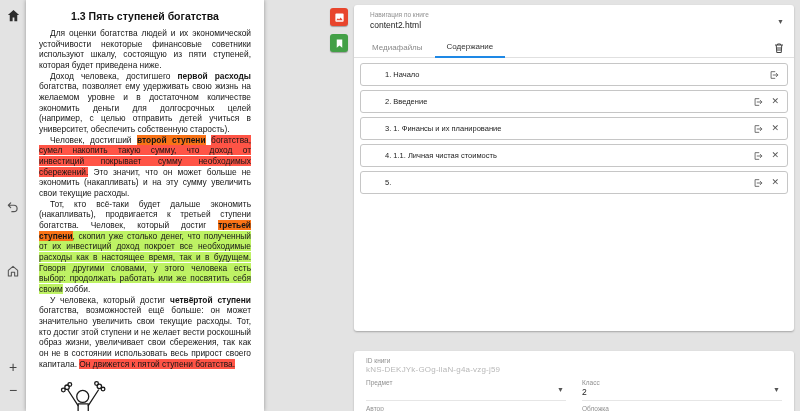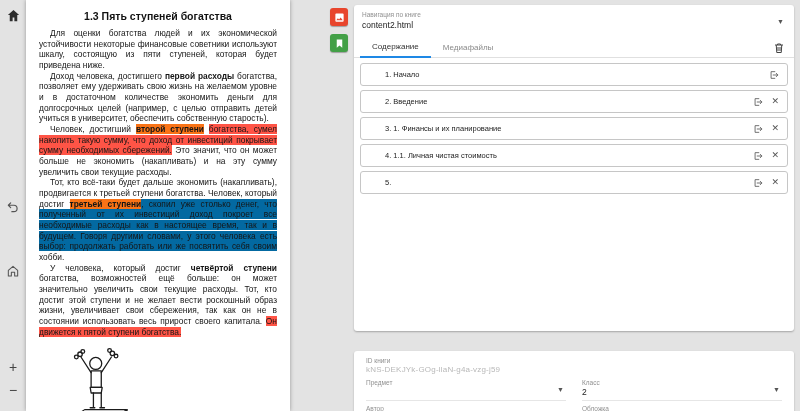--- a/index.html
+++ b/index.html
@@ -4,44 +4,44 @@
 <style>
   html,body{margin:0;padding:0;}
   #app{position:relative;width:800px;height:411px;background:#e3e3e3;overflow:hidden;
        font-family:"Liberation Sans",sans-serif;-webkit-font-smoothing:antialiased;}
 
   
   .rail-icon{position:absolute;left:4px;width:18px;height:18px;display:flex;align-items:center;justify-content:center;color:#444;cursor:pointer;}
   .rail-glyph{font-size:14px;color:#444;line-height:1;}
 
   
-  .page{position:absolute;left:26px;top:0;width:264px;height:411px;background:#fff;
+  .page{position:absolute;left:26px;top:0;width:238px;height:411px;background:#fff;
         box-shadow:0 0 4px rgba(0,0,0,.35);box-sizing:border-box;padding:8px 13px 0 13px;overflow:hidden;}
   .doc-title{font-size:10.5px;font-weight:bold;text-align:center;margin:2px 0 6px 0;color:#111;}
   .para{font-size:8.4px;line-height:1.27;text-align:justify;margin:0;text-indent:11px;color:#151515;}
   .seg-plain{}
   .seg-bold{font-weight:bold;}
   .seg-red{background:#ff5446;}
-  .seg-green{background:#0369a1;}
+  .seg-green{background:#bef264;}
   .seg-green-bold{background:#f97316;font-weight:bold;}
   .illustration{margin-top:8px;text-align:center;}
 
   
   .marker-btn{position:absolute;left:330px;width:18px;height:18px;border-radius:3px;
               display:flex;align-items:center;justify-content:center;cursor:pointer;box-shadow:0 1px 1px rgba(0,0,0,.3);}
   #marker-red{top:8px;background:#e8452c;}
   #marker-green{top:34px;background:#43a047;}
 
   
   .card{position:absolute;left:354px;width:440px;background:#fff;border-radius:3px;
         box-shadow:0 1px 2px rgba(0,0,0,.28);box-sizing:border-box;}
   #card-top{top:5px;height:326px;display:flex;flex-direction:column;}
   #card-bottom{top:351px;height:69px;padding:6px 12px;overflow:hidden;}
 
-  .nav-select{position:relative;padding:6px 12px 5px 8px;cursor:pointer;}
+  .nav-select{position:relative;padding:6px 12px 5px 16px;cursor:pointer;}
   .mini-label{font-size:6.5px;color:#909090;}
   .nav-value{font-size:8.5px;color:#222;margin-top:2px;}
   .caret{position:absolute;right:10px;top:13px;font-size:7px;color:#555;}
 
   .tabs{display:flex;align-items:flex-end;border-bottom:1px solid #e0e0e0;padding:0 6px;position:relative;margin-top:1px;}
   .tab{font-size:8px;color:#8a8a8a;padding:6px 12px 5px 12px;cursor:pointer;}
   .tab.active{color:#333;border-bottom:2px solid #1e88e5;margin-bottom:-1px;}
   .trash-btn{position:absolute;right:9px;top:4px;cursor:pointer;}
 
   .toc-list{flex:1;padding:5px 6px;overflow:hidden;}
@@ -145,22 +145,22 @@
       </svg>
   </div>
 
   <div id="card-top" class="card">
     <div class="nav-select">
       <div class="mini-label">Навигация по книге</div>
       <div class="nav-value">content2.html</div>
       <span class="caret">▼</span>
     </div>
     <div class="tabs">
+      <div class="tab">Медиафайлы</div>
       <div class="tab active">Содержание</div>
-      <div class="tab">Медиафайлы</div>
       <div class="trash-btn">
         <svg viewBox="0 0 24 24" width="12" height="12">
             <path fill="none" stroke="#444" stroke-width="2" d="M4 6h16M9 6V4h6v2M6.5 6l1 15h9l1-15M10 10v8M14 10v8"></path>
           </svg>
       </div>
     </div>
     <div class="toc-list">
         <div class="toc-row">
           <span class="toc-label">1. Начало</span>
           <span class="toc-icons">

